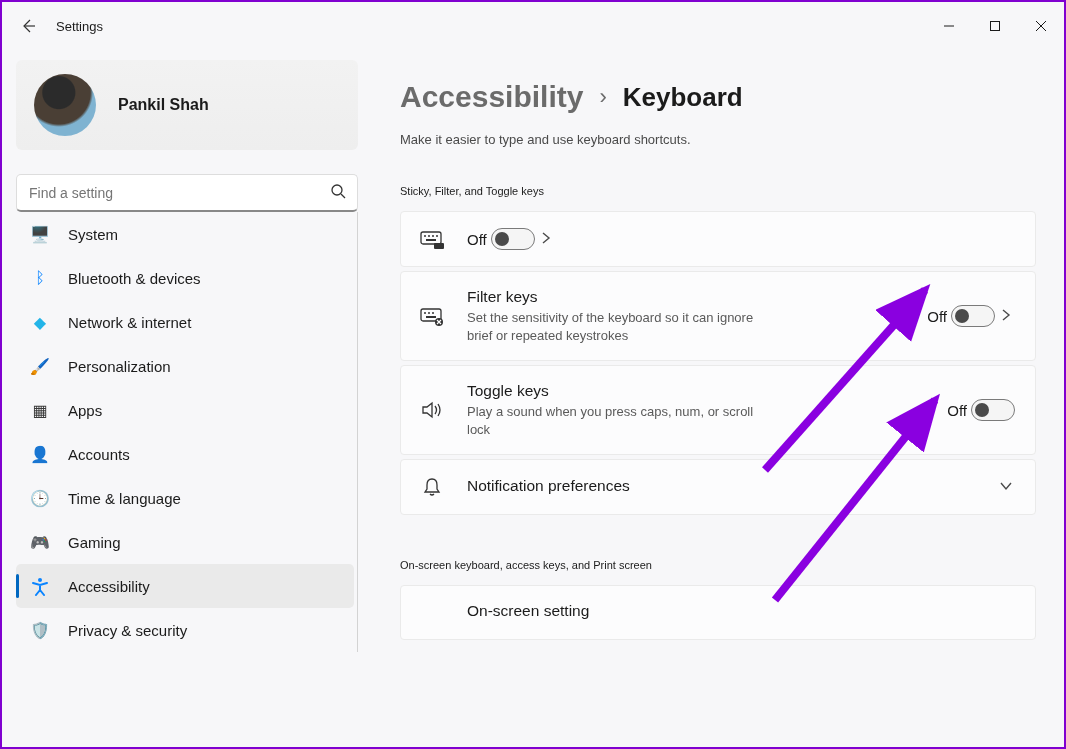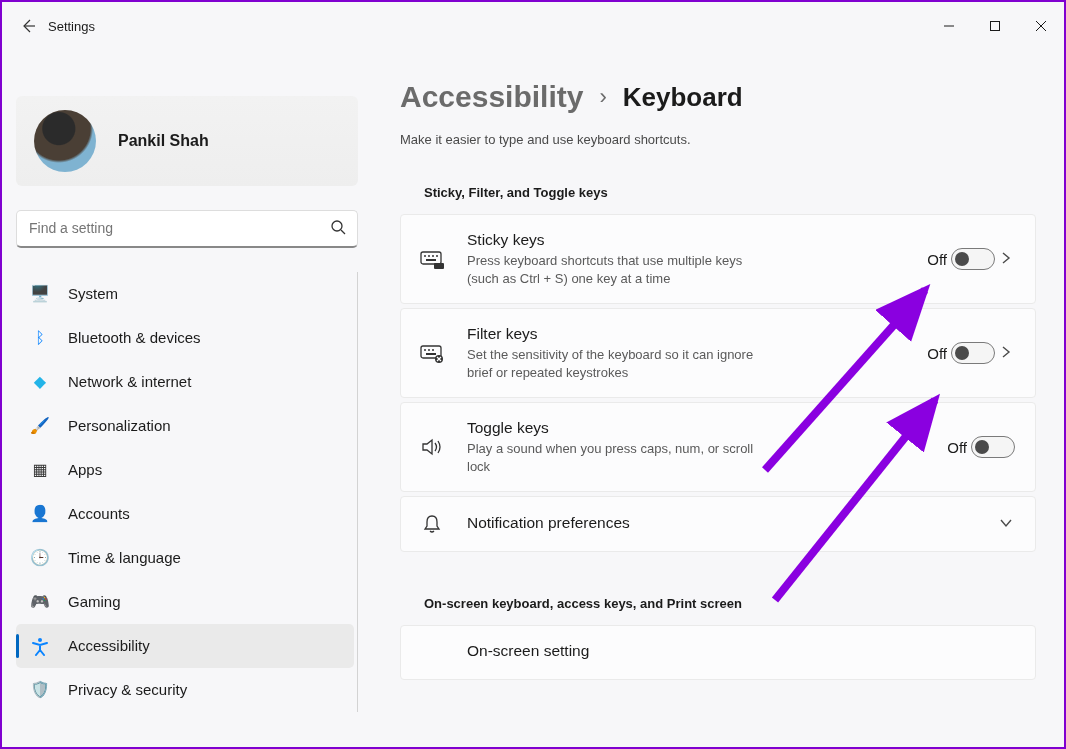--- a/index.html
+++ b/index.html
@@ -13,21 +13,21 @@
     position: relative;
   }
   .titlebar {
     height: 48px;
     display: flex;
     align-items: center;
     justify-content: space-between;
     background: #f7f7f9;
     padding: 0 0 0 18px;
   }
-  .titlebar-left { display: flex; align-items: center; gap: 12px; text-align: center; }
+  .titlebar-left { display: flex; align-items: center; gap: 20px; text-align: center; }
   .back-arrow {
     width: 16px; height: 16px;
     display: flex; align-items: center; justify-content: center;
     cursor: pointer;
     color: #333;
   }
   .app-title { font-size: 13px; color: #1b1b1b; }
   .win-controls { display: flex; }
   .win-btn {
     width: 46px; height: 42px;
@@ -37,39 +37,37 @@
   }
   .layout {
     display: flex;
     height: calc(749px - 48px - 4px);
   }
   .sidebar {
     width: 370px;
     padding: 10px 14px 0 14px;
     display: flex;
     flex-direction: column;
-    justify-content: center;
   }
   .profile {
     background: linear-gradient(180deg,#f2f2f2,#eeeeee);
     border-radius: 6px;
     padding: 14px 18px;
     display: flex;
     align-items: center;
     gap: 22px;
     margin-bottom: 24px;
   }
   .avatar {
     width: 62px; height: 62px; border-radius: 50%;
     background: radial-gradient(circle at 40% 30%, #2b2b2b 0 28%, #4a3f35 30% 55%, #7fb3d1 60% 100%);
   }
   .profile-name { font-size: 16px; font-weight: 600; color: #1b1b1b; }
   .search-wrap {
     position: relative;
-    margin-bottom: 24px;
   }
   .search-input {
     width: 100%;
     height: 38px;
     border: 1px solid #ddd;
     border-bottom: 2px solid #888;
     border-radius: 5px;
     padding: 0 40px 0 12px;
     font-size: 14px;
     background: #fff;
@@ -125,21 +123,21 @@
     overflow-y: auto;
   }
   .breadcrumb {
     display: flex; align-items: center; gap: 16px;
     margin-bottom: 18px;
   }
   .crumb-parent { font-size: 30px; font-weight: 600; color: #6b6b6b; cursor:pointer; }
   .crumb-sep { font-size: 22px; color: #6b6b6b; }
   .crumb-current { font-size: 26px; font-weight: 600; color: #1b1b1b; }
   .page-desc { font-size: 13px; color: #4a4a4a; margin-bottom: 38px; }
-  .section-title { font-size: 13px; font-weight: 700; color: #1b1b1b; margin-bottom: 14px; margin-left: 24px; }
+  .section-title { font-size: 11px; font-weight: 400; color: #1b1b1b; margin-bottom: 14px; }
   .card {
     background: #fcfcfd;
     border: 1px solid #eaeaea;
     border-radius: 4px;
     padding: 16px 20px 16px 18px;
     display: flex;
     align-items: center;
     gap: 22px;
     margin-bottom: 4px;
   }
@@ -294,24 +292,20 @@
           <div class="card-icon">
             <svg width="24" height="20" viewBox="0 0 24 20">
               <rect x="1" y="3" width="20" height="12" rx="2" stroke="#333" stroke-width="1.3" fill="none"></rect>
               <circle cx="5" cy="7" r="1" fill="#333"></circle>
               <circle cx="9" cy="7" r="1" fill="#333"></circle>
               <circle cx="13" cy="7" r="1" fill="#333"></circle>
               <circle cx="17" cy="7" r="1" fill="#333"></circle>
               <rect x="6" y="10" width="10" height="2" fill="#333"></rect>
               <rect x="14" y="14" width="10" height="6" rx="1" fill="#333"></rect>
             </svg>
-          </div>
-          <div class="card-body">
-            <div class="card-title">Sticky keys</div>
-            <div class="card-desc">Press keyboard shortcuts that use multiple keys (such as Ctrl + S) one key at a time</div>
           </div>
           <div class="card-right">
             <span class="toggle-label">Off</span>
             <div class="toggle"></div>
             <div class="chevron"><svg width="14" height="14" viewBox="0 0 14 14">
                 <path d="M4 2 L10 7 L4 12" stroke="#4a4a4a" stroke-width="1.4" fill="none"></path>
               </svg></div>
           </div>
         </div>
         <div class="card">

